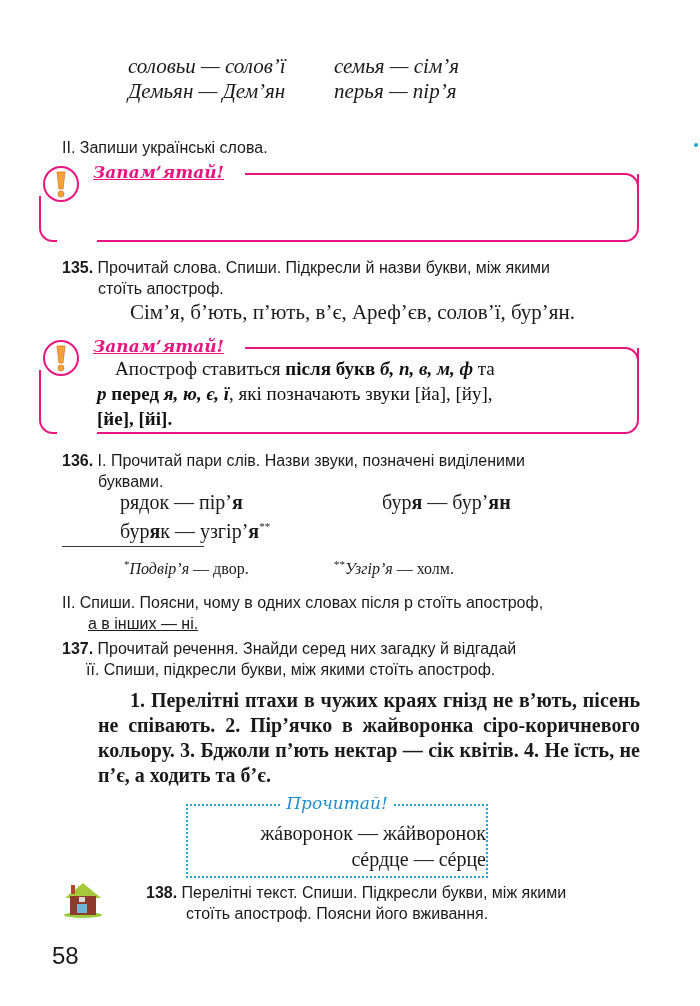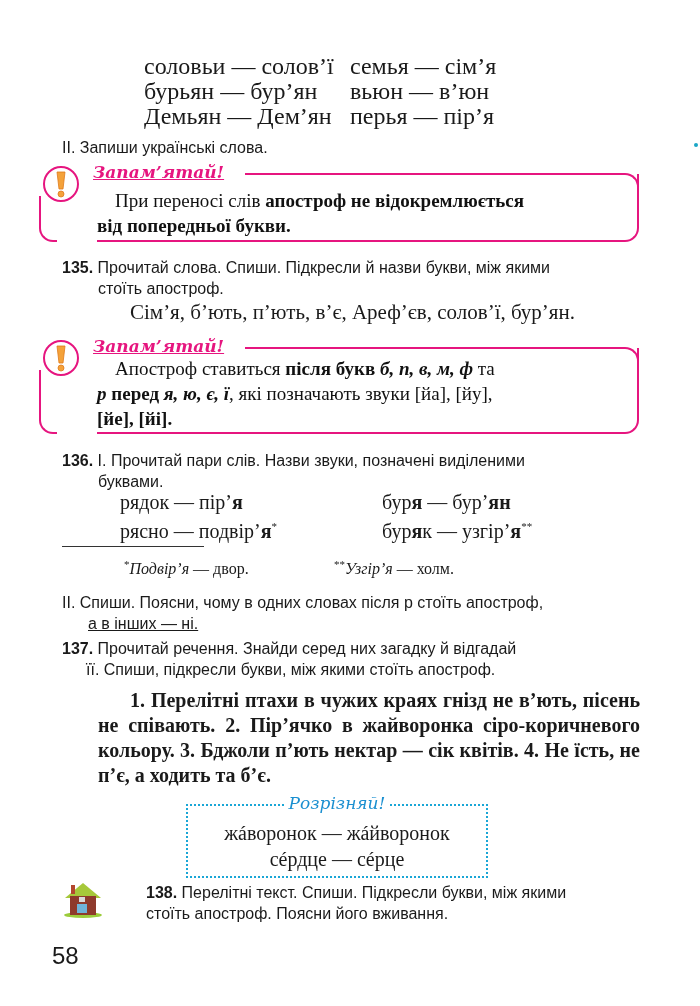--- a/index.html
+++ b/index.html
@@ -4,21 +4,21 @@
 <style>
   html, body { margin: 0; padding: 0; }
   body {
     width: 700px; height: 1006px; background: #ffffff; position: relative; overflow: hidden;
     color: #1a1a1a;
   }
   .serif { font-family: "DejaVu Serif", "Liberation Serif", serif; }
   .abs { position: absolute; }
 
   
-  .pairs { left: 144px; top: 54px; font-family: "Liberation Serif", serif; font-size: 24px; line-height: 25px; }
+  .pairs { left: 128px; top: 54px; font-family: "Liberation Serif", serif; font-size: 21px; line-height: 25px; font-style: italic; }
   .pairs .row { display: flex; white-space: nowrap; }
   .pairs .c1 { width: 206px; }
 
   .task-text { font-family: "Liberation Sans", sans-serif; font-size: 16px; line-height: 21px; color: #1a1a1a; }
   .task-num { font-weight: bold; }
 
   
   .remember {
     position: absolute; left: 97px; width: 540px;
     border: 2px solid #e6157f; border-top: none; border-left: none;
@@ -55,56 +55,48 @@
     position: absolute; left: 186px; top: 804px; width: 298px; height: 70px;
     border: 2px dotted #1aa6d6;
   }
   .distinguish .title-wrap {
     position: absolute; left: 0; right: 0; top: -13px; text-align: center;
   }
   .distinguish .title {
     background: #fff; padding: 0 4px; font-family: "DejaVu Serif", serif; font-style: italic;
     color: #1a8fd0; font-size: 17px;
   }
-  .distinguish .lines { position: absolute; left: 0; right: 0; top: 14px; text-align: center;
+  .distinguish .lines { position: absolute; left: 0; right: 0; top: 14px; text-align: right;
     font-family: "Liberation Serif", serif; font-size: 20px; line-height: 26px; }
 
   .page-num { left: 52px; top: 942px; font-family: "Liberation Sans", sans-serif; font-size: 24px; }
   .dot { position: absolute; left: 694px; top: 143px; width: 4px; height: 4px; border-radius: 50%; background: #1aa6c6; }
 </style>
 </head>
 <body>
 
 <div class="abs pairs">
   <div class="row">
     <span class="c1">соловьи — солов’ї</span>
     <span>семья — сім’я</span>
-  </div>
-  <div class="row">
-    <span class="c1">бурьян — бур’ян</span>
-    <span>вьюн — в’юн</span>
   </div>
   <div class="row">
     <span class="c1">Демьян — Дем’ян</span>
     <span>перья — пір’я</span>
   </div>
 </div>
 
 <div class="abs task-text" style="left:62px; top:137px;">ІІ. Запиши українські слова.</div>
 
 <div class="remember" style="top:174px; height:66px;">
   <div class="top-line" style="left:148px; right:14px; top:-1px;"></div>
   <div class="right-round"></div>
   <div class="left-line" style="top:22px; bottom:14px;"></div>
   <div class="bottom-left"></div>
   <div class="title" style="left:-4px; top:-12px;">Запам’ятай!</div>
-  <div class="body" style="left:18px; top:14px; width:520px;">
-    <span>При переносі слів </span><b>апостроф не відокремлюється</b><br>
-    <b style="margin-left:-18px;">від попередньої букви.</b>
-  </div>
 </div>
 <div class="excl" style="left:43px; top:166px;">
   <svg width="12" height="28" viewBox="0 0 12 28">
       <path d="M2 2 h8 l-2 17 h-4z" fill="#f4a23a" stroke="#e07a1a" stroke-width="0.8"></path>
       <circle cx="6" cy="24" r="3" fill="#f4a23a" stroke="#e07a1a" stroke-width="0.8"></circle>
     </svg>
 </div>
 
 <div class="abs task-text" style="left:62px; top:257px; width:578px;">
   <span class="task-num">135.</span>
@@ -136,21 +128,20 @@
   <span class="task-num">136.</span>
   <span>І. Прочитай пари слів. Назви звуки, позначені виділеними</span><br>
   <span style="margin-left:36px;">буквами.</span>
 </div>
 <div class="abs words136" style="left:120px; top:490px;">
   <div class="row">
     <span class="c1">ря<b></b>док — пір’<b>я</b></span>
     <span>бур<b>я</b> — бур’<b>ян</b></span>
   </div>
   <div class="row">
-    <span class="c1">рясно — подвір’<b>я</b><sup>*</sup></span>
     <span>бур<b>я</b>к — узгір’<b>я</b><sup>**</sup></span>
   </div>
 </div>
 <div class="footnote-line"></div>
 <div class="abs footnotes" style="left:124px; top:558px;">
   <sup>*</sup><i>Подвір’я</i><span> — двор.</span>
 </div>
 <div class="abs footnotes" style="left:334px; top:558px;">
   <sup>**</sup><i>Узгір’я</i><span> — холм.</span>
 </div>
@@ -160,37 +151,37 @@
 </div>
 
 <div class="abs task-text" style="left:62px; top:638px; width:578px;">
   <span class="task-num">137.</span>
   <span>Прочитай речення. Знайди серед них загадку й відгадай</span><br>
   <span style="margin-left:24px;">її. Спиши, підкресли букви, між якими стоїть апостроф.</span>
 </div>
 <div class="abs sentences" style="left:98px; top:688px; width:542px; text-indent:32px; font-weight:bold;">1. Перелітні птахи в чужих краях гнізд не в’ють, пісень не співають. 2. Пір’ячко в жайворонка сіро-коричневого кольору. 3. Бджоли п’ють нектар — сік квітів. 4. Не їсть, не п’є, а ходить та б’є.</div>
 
 <div class="distinguish">
-  <div class="title-wrap"><span class="title">Розрізняй!</span></div>
+  <div class="title-wrap"><span class="title">Прочитай!</span></div>
   <div class="lines">
     <div>жáворонок — жáйворонок</div>
     <div>сéрдце — сéрце</div>
   </div>
 </div>
 
 <div class="abs" style="left:62px; top:880px; width:42px; height:38px;">
   <svg width="42" height="38" viewBox="0 0 42 38">
     <ellipse cx="21" cy="35" rx="19" ry="3" fill="#9ccc3c"></ellipse>
     <polygon points="3,18 21,3 39,18" fill="#a6c83a"></polygon>
     <rect x="9" y="5" width="4" height="9" fill="#b3472f"></rect>
     <rect x="8" y="16" width="26" height="19" fill="#8e3a2c"></rect>
     <rect x="17" y="17" width="6" height="5" fill="#d9d9d9"></rect>
     <rect x="15" y="24" width="10" height="9" fill="#6fb3d9"></rect>
   </svg>
 </div>
 <div class="abs task-text" style="left:146px; top:882px; width:494px;">
   <span class="task-num">138.</span>
   <span>Перелітні текст. Спиши. Підкресли букви, між якими</span><br>
-  <span style="">стоїть апостроф. Поясни його вживання.</span>
+  <span style="margin-left:40px;">стоїть апостроф. Поясни його вживання.</span>
 </div>
 
 <div class="abs page-num">58</div>
 <div class="dot"></div>
 
 </body></html>

